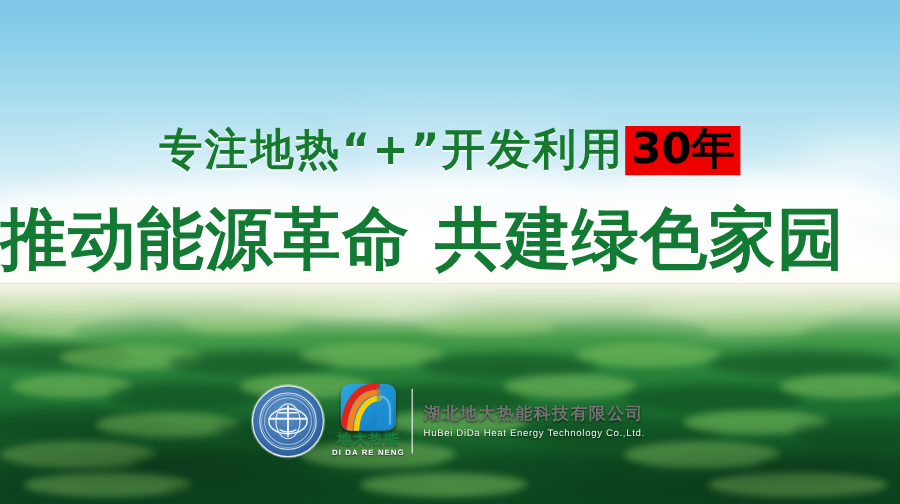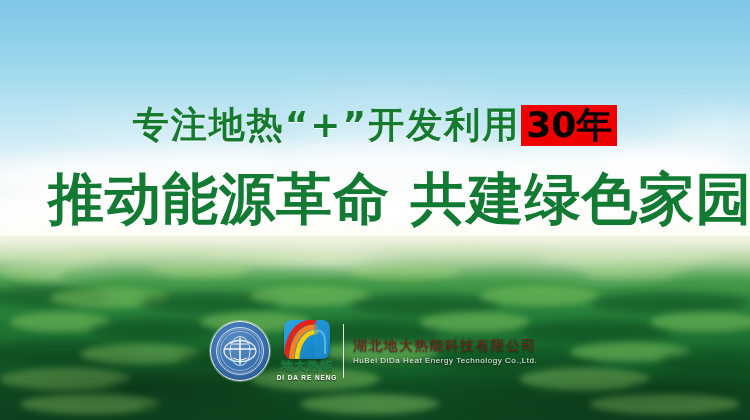--- a/index.html
+++ b/index.html
@@ -122,21 +122,20 @@
     line-height:34px;
     margin-left:1px;
     vertical-align:middle;
     font-family:"DejaVu Sans","Liberation Sans",sans-serif;
   }
 
   .headline{
     position:absolute;left:0;top:162px;width:696px;
     text-align:center;white-space:nowrap;
     pointer-events:auto;
-    margin-left:48px;
   }
   .headline .hl-text{
     font-size:56px;
     font-weight:700;
     color:#137a33;
     letter-spacing:1px;
     font-family:"DejaVu Sans","Liberation Sans",sans-serif;
     -webkit-text-stroke:1.5px #ffffff;
     paint-order:stroke fill;
     text-shadow:0 2px 3px rgba(255,255,255,.55);
@@ -214,21 +213,21 @@
 
   .orgtext{display:flex;flex-direction:column;justify-content:center;}
   .org-l1{
     font-size:12.5px;color:#ffffff;font-weight:700;
     letter-spacing:.5px;line-height:17px;white-space:nowrap;
     text-shadow:0 1px 2px rgba(0,0,0,.7);
     font-family:"DejaVu Sans","Liberation Sans",sans-serif;
   }
   .org-l1 .org-strong{font-size:13.5px;letter-spacing:1px;}
   .org-l2{
-    font-size:14px;color:#7f1d1d;font-weight:400;
+    font-size:14px;color:#737373;font-weight:700;
     letter-spacing:1.3px;line-height:19px;white-space:nowrap;
     text-shadow:0 1px 2px rgba(0,0,0,.7);
     font-family:"DejaVu Sans","Liberation Sans",sans-serif;
   }
   .org-l3{
     font-size:8px;color:#f2f5f0;font-weight:400;
     letter-spacing:.55px;line-height:12px;white-space:nowrap;
     text-shadow:0 1px 2px rgba(0,0,0,.75);
     font-family:"Liberation Sans",sans-serif;
   }

